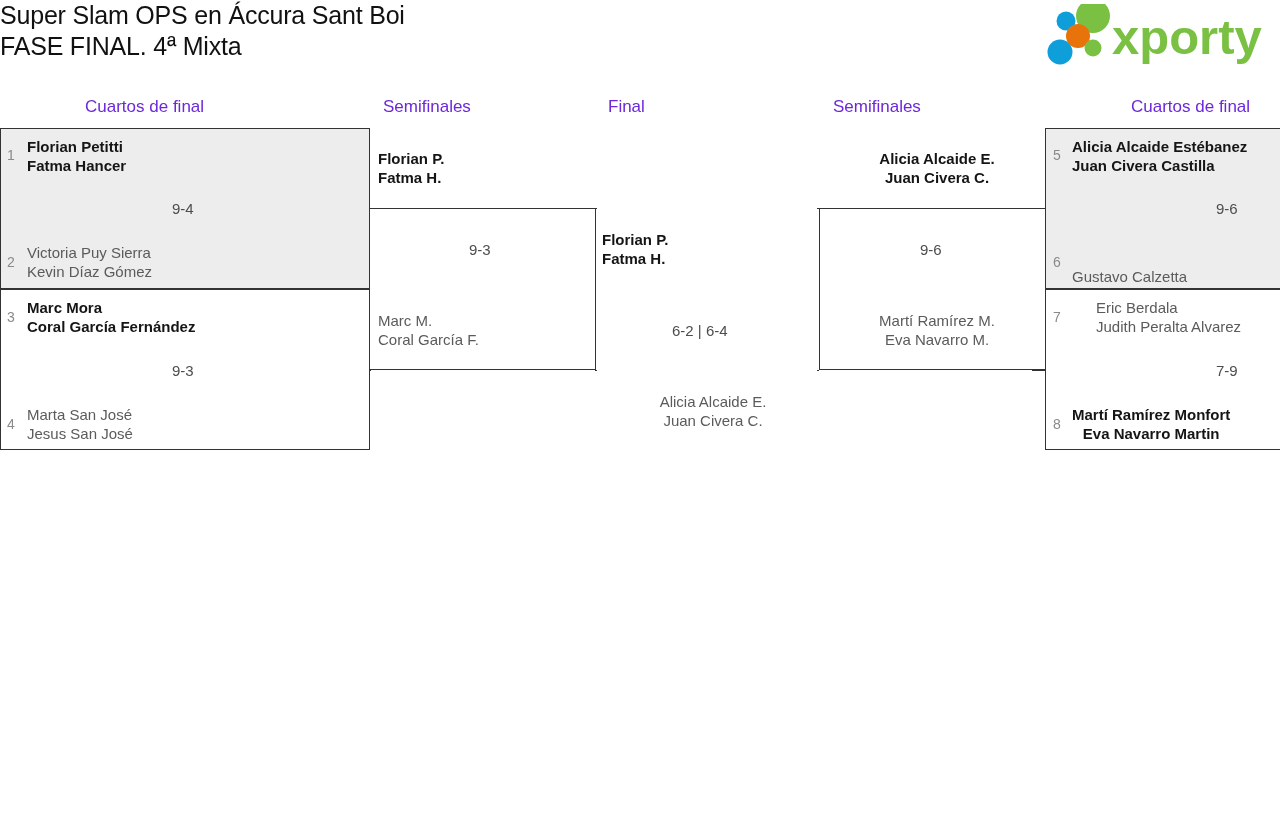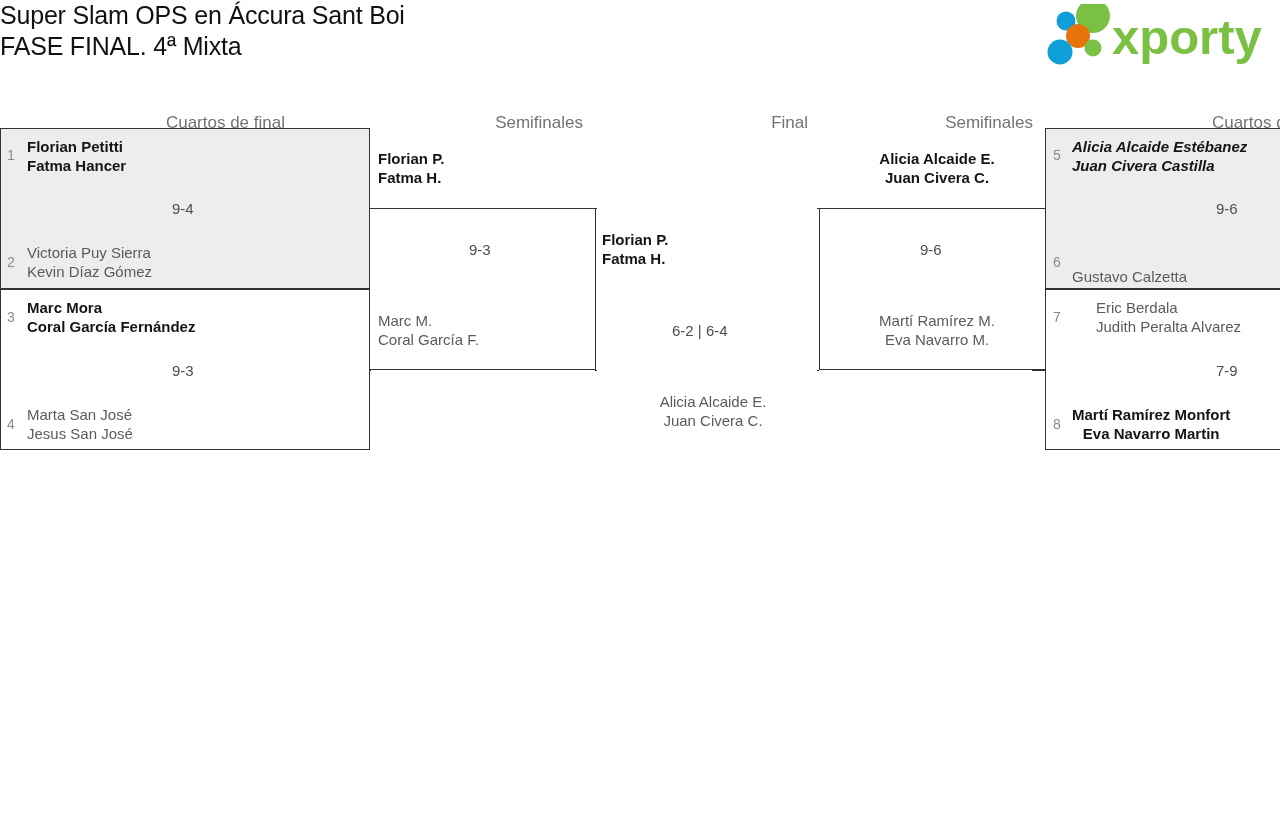--- a/index.html
+++ b/index.html
@@ -32,26 +32,26 @@
   .logo {
     position: absolute;
     right: 6px; top: 4px;
     width: 230px; height: 66px;
   }
   .logo svg { display: block; }
 
   
   .round-head {
     position: absolute;
-    top: 111px;
+    top: 95px;
     font-size: 17px;
     line-height: 24px;
-    color: #737373;
-    font-weight: 400;
-    text-align: right;
+    color: #6d28d9;
+    font-weight: 400;
+    text-align: left;
     white-space: nowrap;
   }
 
   
   .bracket { position: absolute; left: 0; top: 0; width: 1280px; height: 829px; }
 
   .match-box {
     position: absolute;
     border: 1px solid #333333;
     background: #ffffff;
@@ -195,21 +195,21 @@
     <div class="score" style="left:920px; top:240px;">9-6</div>
 
     <div class="team lose ralign" style="left:837px; top:311px; width:200px;">
       <span class="ln">Martí Ramírez M.</span>
       <span class="ln">Eva Navarro M.</span>
     </div>
 
     <div class="match-box shaded" style="left:1045px; top:128px; width:370px; height:161px;"></div>
 
     <div class="seed" style="left:1046px; top:147px;">5</div>
-    <div class="team win" style="left:1072px; top:137px;font-style:italic;">
+    <div class="team win" style="left:1072px; top:137px;">
       <span class="ln">Alicia Alcaide Estébanez</span>
       <span class="ln">Juan Civera Castilla</span>
     </div>
 
     <div class="score" style="left:1216px; top:199px;">9-6</div>
 
     <div class="seed" style="left:1046px; top:254px;">6</div>
     <div class="team lose" style="left:1072px; top:243px;margin-top:24px;">
       <span class="ln">Gustavo Calzetta</span>
       <span class="ln">Lucia Melgar</span>

